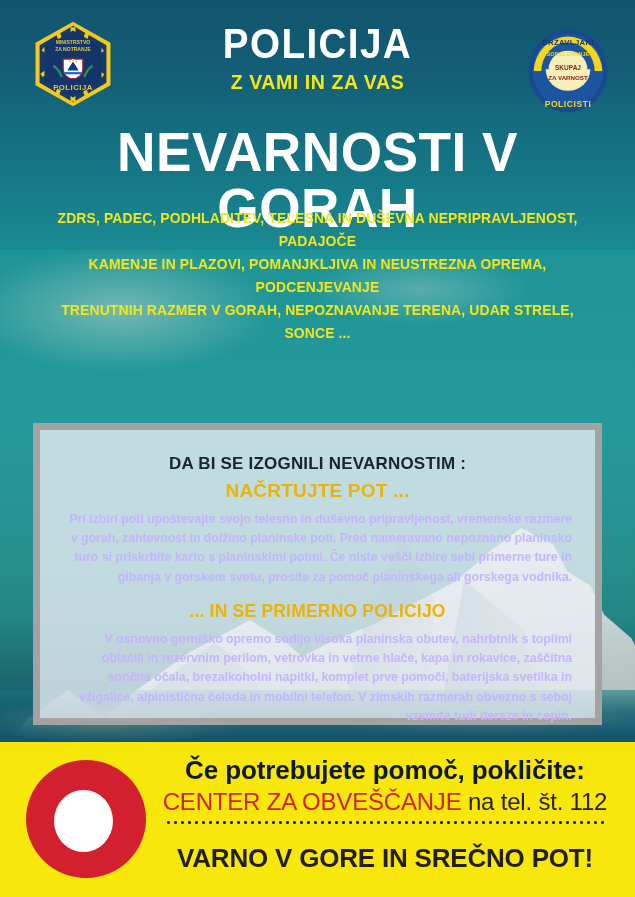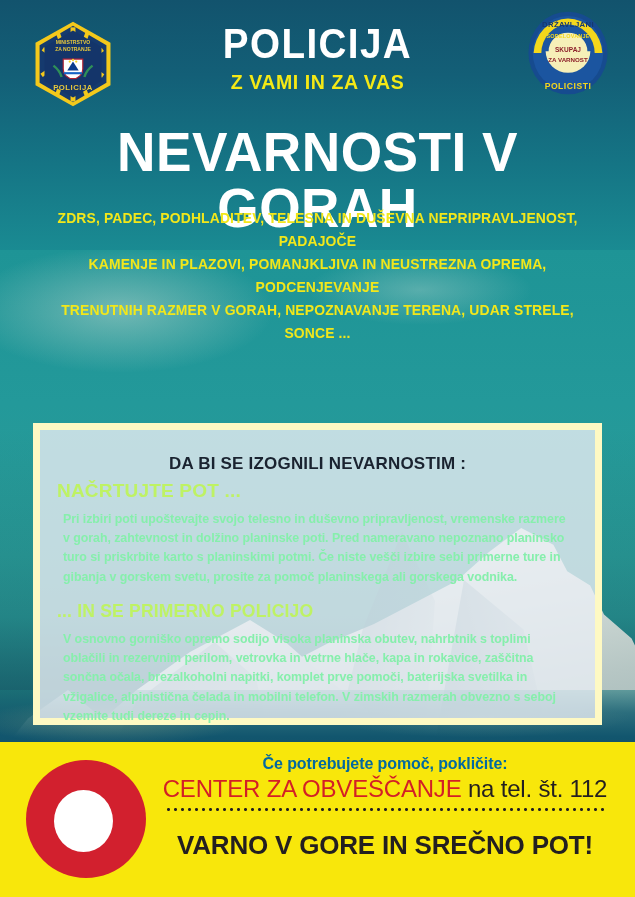--- a/index.html
+++ b/index.html
@@ -119,21 +119,21 @@
     width: 635px;
     height: 118px;
   }
   .logo-left {
     position: absolute;
     left: 32px; top: 20px;
     width: 82px; height: 88px;
   }
   .logo-right {
     position: absolute;
-    right: 24px; top: 8px;
+    right: 24px; top: 26px;
     width: 86px; height: 90px;
   }
   .brand {
     position: absolute;
     left: 0; top: 22px;
     width: 635px;
     text-align: center;
   }
   .brand-title {
     font-family: "Liberation Sans Narrow", "Liberation Sans", sans-serif;
@@ -182,49 +182,50 @@
     letter-spacing: 0.15px;
     transform: scaleX(0.98);
   }
 
   
   .panel {
     position: absolute;
     left: 33px; top: 423px;
     width: 569px;
     height: 302px;
-    border: 7px solid #fef9c3;
+    border: 7px solid #a3a3a3;
     box-sizing: border-box;
     background: rgba(233,238,244,0.80);
     padding: 18px 17px 10px 17px;
   }
   .panel-heading {
     text-align: center;
     font-size: 17px;
     font-weight: bold;
     color: #1a2330;
     letter-spacing: 0.2px;
     margin: 6px 0 6px 0;
   }
   .panel-subheading {
+    text-align: center;
     font-size: 19px;
     font-weight: bold;
-    color: #bef264;
+    color: #eab308;
     letter-spacing: 0.2px;
     margin: 0 0 8px 0;
   }
   .panel-subheading.second {
     margin-top: 14px;
     font-size: 17.5px;
   }
   .panel-body {
-    text-align: left;
+    text-align: right;
     font-size: 12.4px;
     font-weight: bold;
-    color: #86efac;
+    color: #c4b5fd;
     line-height: 1.55;
     margin: 0 6px;
     letter-spacing: -0.05px;
   }
 
   
   .footer {
     position: absolute;
     left: 0; top: 742px;
     width: 635px;
@@ -245,23 +246,23 @@
     border-radius: 50%;
     background: #ffffff;
   }
   .footer-text {
     position: absolute;
     left: 150px; top: 12px;
     width: 470px;
     text-align: center;
   }
   .footer-line1 {
-    font-size: 16px;
-    font-weight: bold;
-    color: #0369a1;
+    font-size: 26px;
+    font-weight: bold;
+    color: #0f172a;
     letter-spacing: -0.1px;
     line-height: 1.25;
   }
   .footer-line2, .footer-line3 {
     font-size: 24px;
     font-weight: normal;
     color: #231f20;
     letter-spacing: -0.2px;
     line-height: 1.25;
   }

